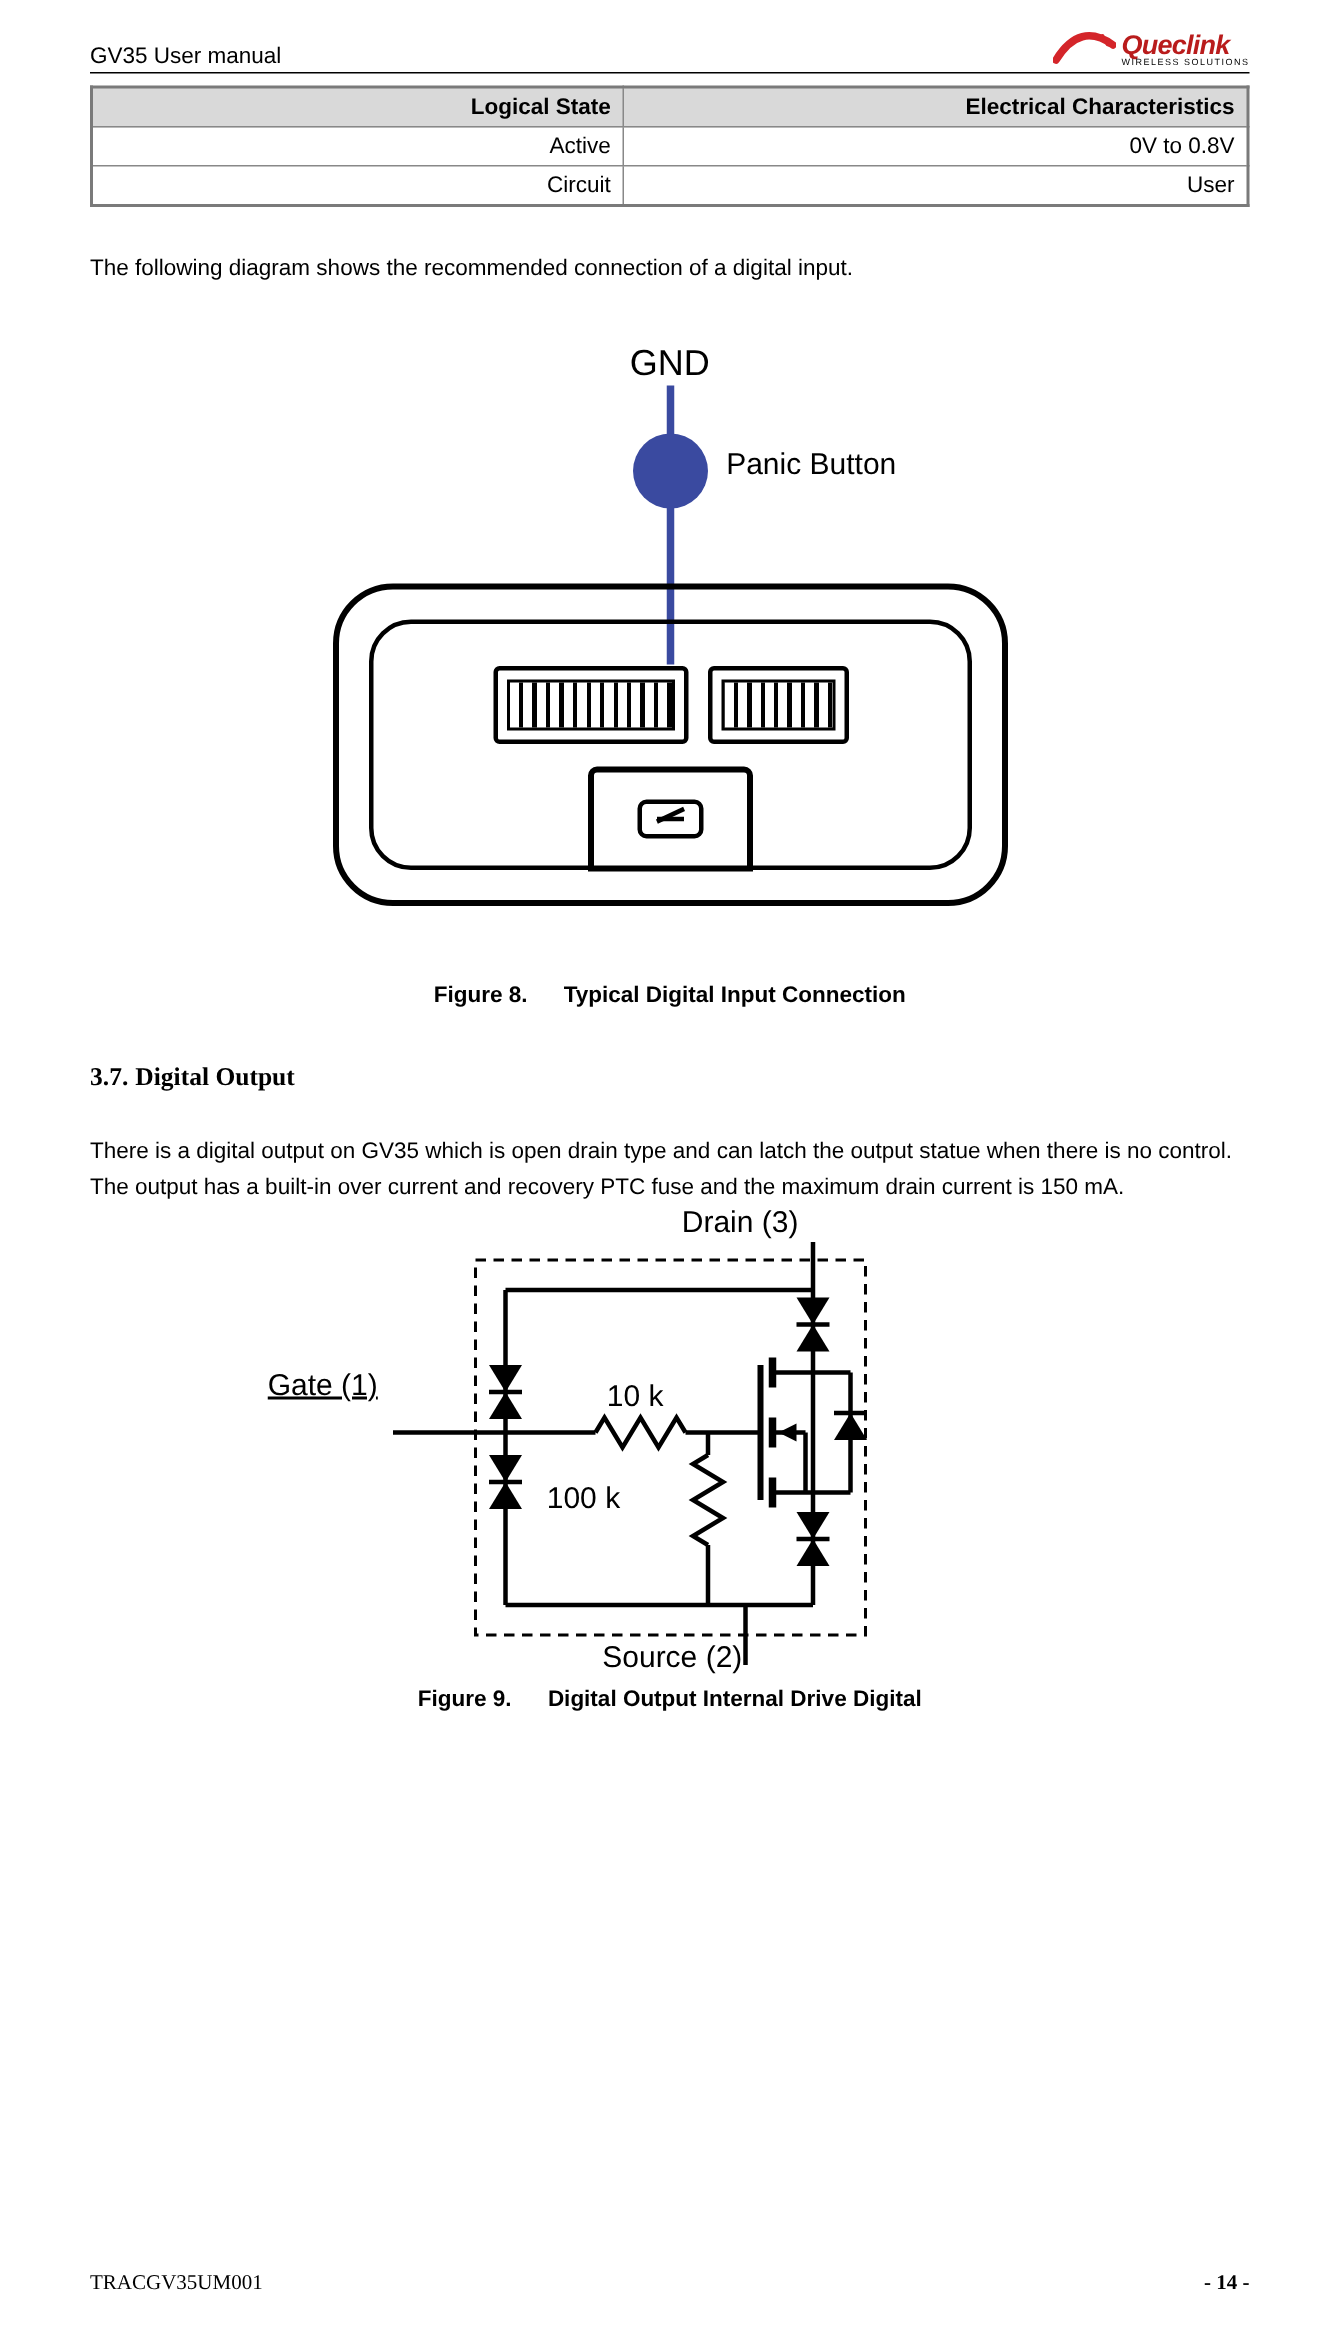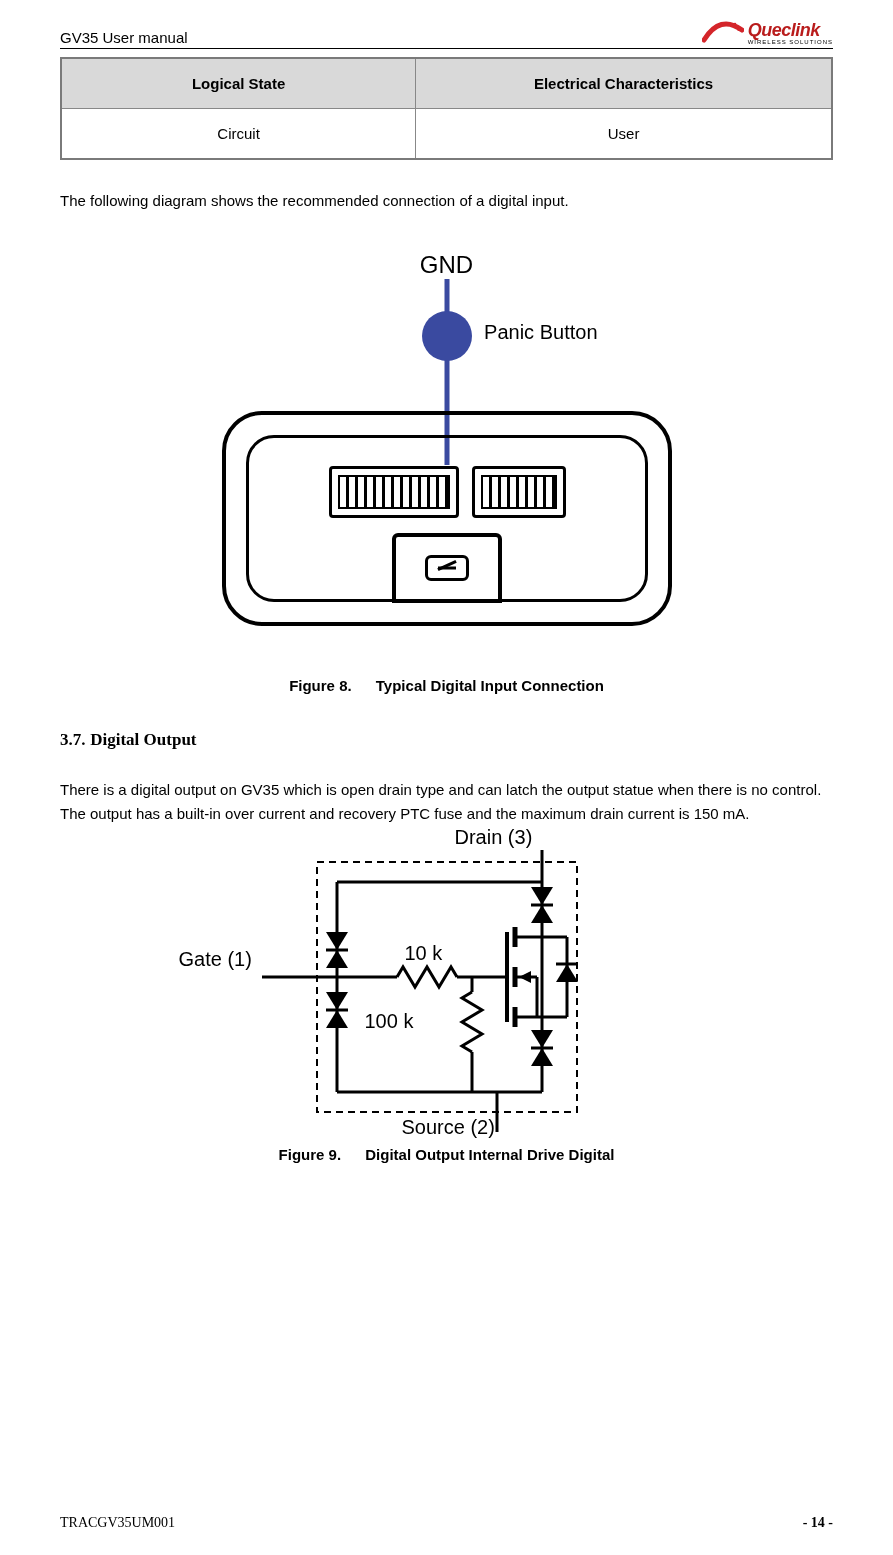--- a/index.html
+++ b/index.html
@@ -48,23 +48,23 @@
     .logo-stack { display: flex; flex-direction: column; align-items: flex-start; line-height: 1; }
     
     .state-table {
       width: 100%;
       border-collapse: collapse;
       border: 2px solid #7a7a7a;
       margin-top: 8px;
     }
     .state-table th, .state-table td {
       border: 1px solid #888;
-      padding: 16px 8px;
+      padding: 4px 8px;
       font-size: 15px;
-      text-align: center;
+      text-align: right;
       font-weight: normal;
     }
     .state-table th {
       background: #d9d9d9;
       font-weight: bold;
     }
     .state-table th:first-child, .state-table td:first-child { width: 46%; }
     
     .para {
       font-size: 15px;
@@ -279,20 +279,24 @@
       <span class="logo-text2">WIRELESS SOLUTIONS</span>
     </div>
   </div>
 </div>
 
 <table class="state-table">
   <tbody>
       <tr>
     <th>Logical State</th>
     <th>Electrical Characteristics</th>
+  </tr>
+  <tr>
+    <td>Active</td>
+    <td>0V to 0.8V</td>
   </tr>
   <tr>
     <td>Circuit</td>
     <td>User</td>
   </tr>
 </tbody>
   </table>
 
 <p class="para">The following diagram shows the recommended connection of a digital input.</p>
 
@@ -385,21 +389,21 @@
       </g>
 
       <line x1="335" y1="50" x2="335" y2="18" stroke="#000" stroke-width="3"></line>
 
       <line x1="130" y1="260" x2="335" y2="260" stroke="#000" stroke-width="3"></line>
       <line x1="130" y1="220" x2="130" y2="260" stroke="#000" stroke-width="3"></line>
       <line x1="130" y1="50" x2="130" y2="70" stroke="#000" stroke-width="3"></line>
       <line x1="130" y1="50" x2="335" y2="50" stroke="#000" stroke-width="3"></line>
       <line x1="290" y1="260" x2="290" y2="300" stroke="#000" stroke-width="3"></line>
     </svg>
-    <div class="fig9-label" style="top:116px; left:-28px;">Gate (1)</div>
+    <div class="fig9-label" style="top:103px; left:-28px;text-decoration:underline;">Gate (1)</div>
     <div class="fig9-label" style="top:-6px; left:248px;">Drain (3)</div>
     <div class="fig9-label" style="top:284px; left:195px;">Source (2)</div>
     <div class="fig9-label" style="top:110px; left:198px;">10 k</div>
     <div class="fig9-label" style="top:178px; left:158px;">100 k</div>
   </div>
 </div>
 
 <p class="figure-caption" style="margin-top:4px;">
   <span class="fig-num">Figure 9.</span>
   <span>Digital Output Internal Drive Digital</span>

